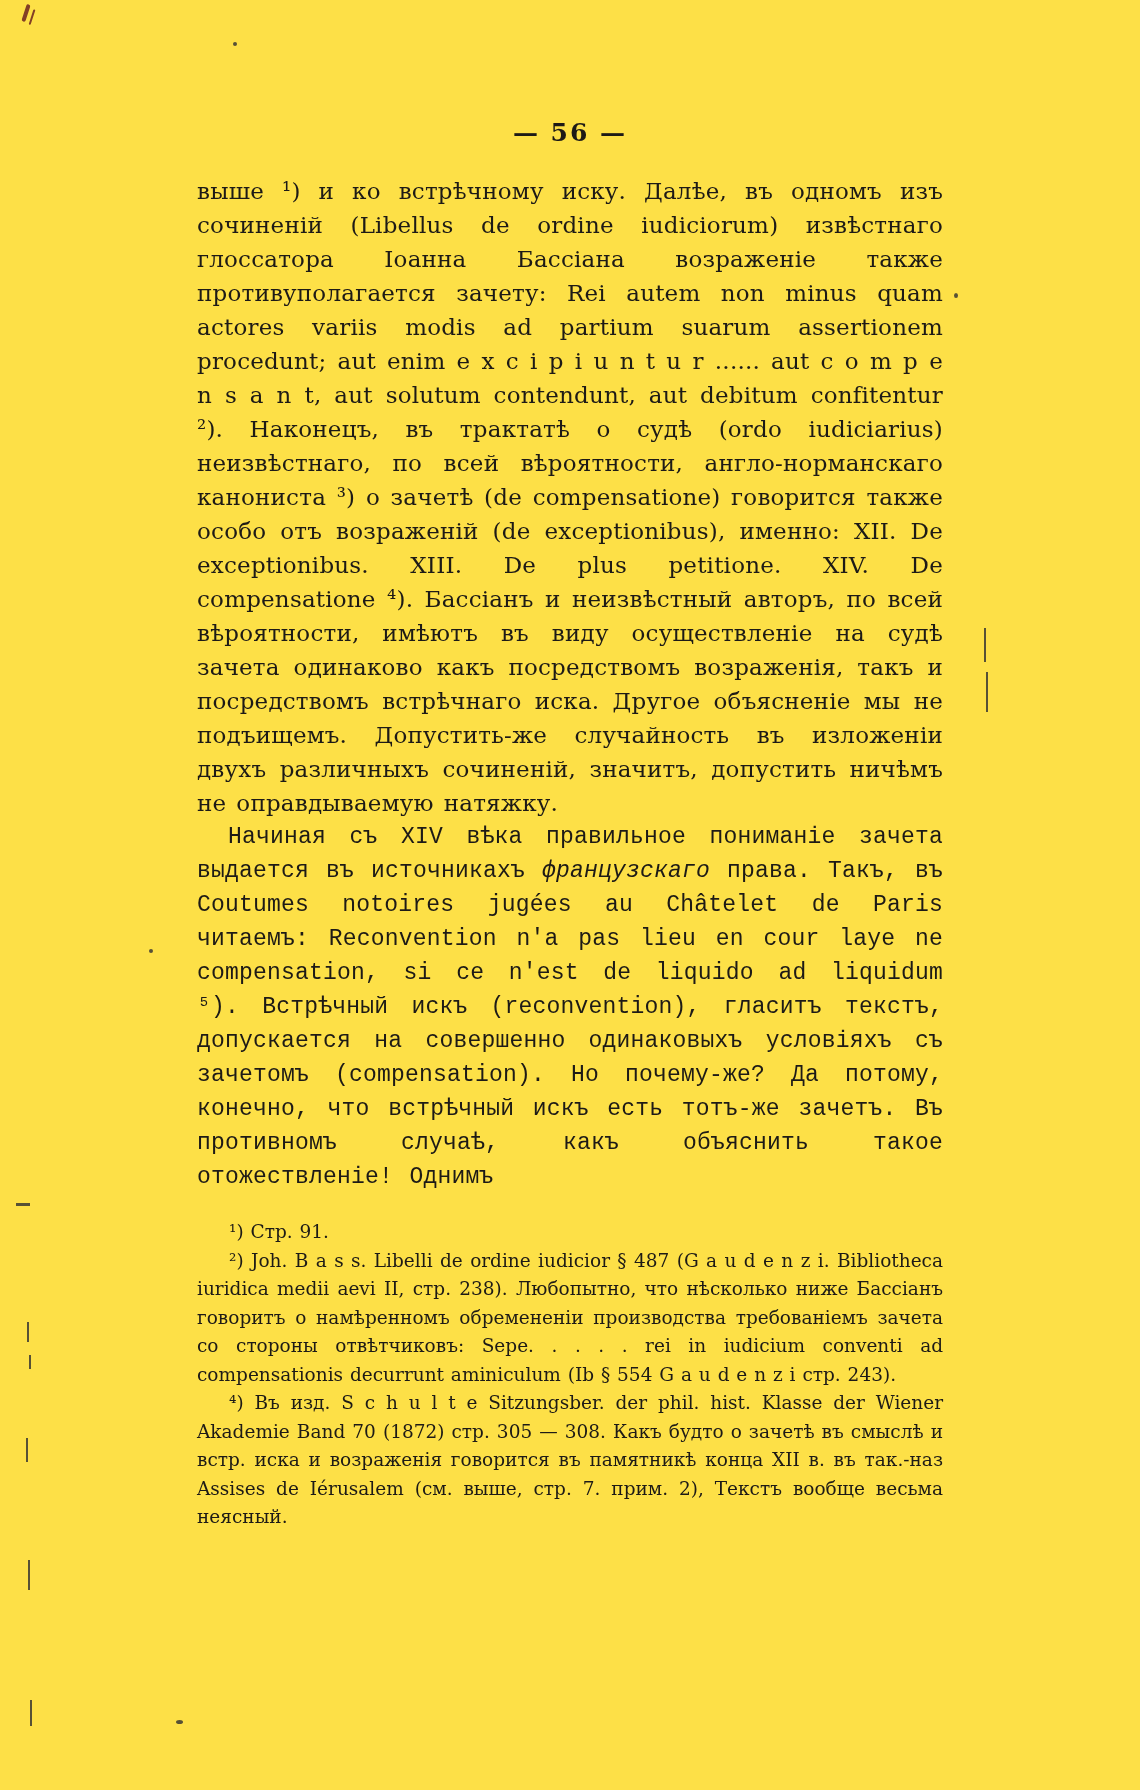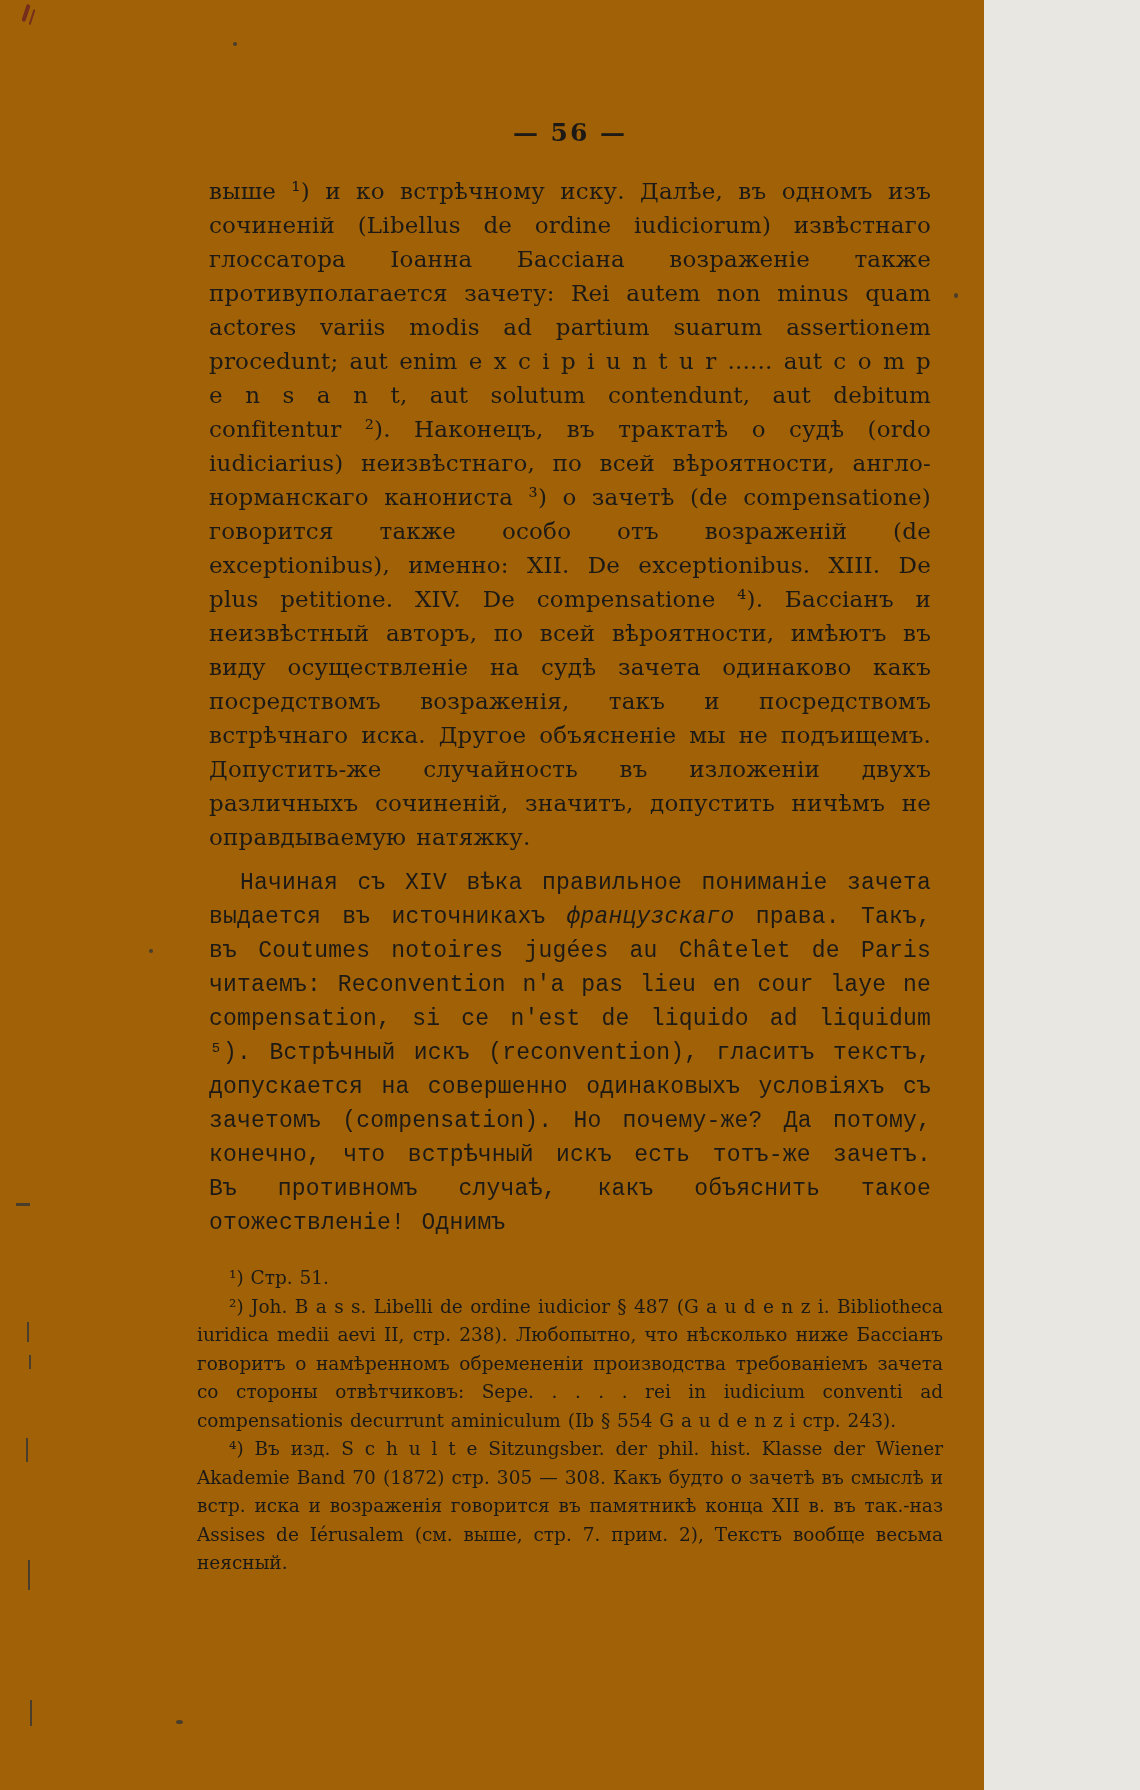--- a/index.html
+++ b/index.html
@@ -4,38 +4,38 @@
 <style>
   * { box-sizing: border-box; }
   html, body { margin: 0; padding: 0; }
   body {
     width: 1140px; height: 1790px;
     background: #e9e7e1;
     font-family: "DejaVu Serif", "Liberation Serif", serif;
   }
   .page {
     position: relative;
-    width: 984px; height: 1790px;
-    background: #a16207;
+    width: 1140px; height: 1790px;
+    background: #fde047;
     overflow: hidden;
     color: #1d1a16;
   }
   .column {
     position: absolute;
     left: 197px; top: 118px; width: 746px;
   }
   .page-number {
     text-align: center;
     font-size: 25px;
     font-weight: bold;
     letter-spacing: 2px;
     margin: 0 0 27px 0;
   }
   .body-text p.para {
-    margin: 12px;
+    margin: 0;
     font-size: 23px;
     line-height: 34px;
     text-align: justify;
     word-spacing: 2.5px;
     letter-spacing: 0.2px;
   }
   .para.indent { text-indent: 31px; font-family: Liberation Mono, monospace; }
   .em { font-style: italic; }
   .footnotes { margin-top: 24px; }
   .footnote {
@@ -84,19 +84,19 @@
 
   <div class="column">
     <div class="page-number">— 56 —</div>
 
     <div class="body-text">
         <p class="para"><span>выше ¹) и ко встрѣчному иску. Далѣе, въ одномъ изъ сочиненій (Libellus de ordine iudiciorum) извѣстнаго глоссатора Іоанна Бассіана возраженіе также противуполагается зачету: Rei autem non minus quam actores variis modis ad partium suarum assertionem procedunt; aut enim e x c i p i u n t u r ...... aut c o m p e n s a n t, aut solutum contendunt, aut debitum confitentur ²). Наконецъ, въ трактатѣ о судѣ (ordo iudiciarius) неизвѣстнаго, по всей вѣроятности, англо-норманскаго канониста ³) о зачетѣ (de compensatione) говорится также особо отъ возраженій (de exceptionibus), именно: XII. De exceptionibus. XIII. De plus petitione. XIV. De compensatione ⁴). Бассіанъ и неизвѣстный авторъ, по всей вѣроятности, имѣютъ въ виду осуществленіе на судѣ зачета одинаково какъ посредствомъ возраженія, такъ и посредствомъ встрѣчнаго иска. Другое объясненіе мы не подъищемъ. Допустить-же случайность въ изложеніи двухъ различныхъ сочиненій, значитъ, допустить ничѣмъ не оправдываемую натяжку.</span></p>
         <p class="para indent"><span>Начиная съ XIV вѣка правильное пониманіе зачета выдается въ источникахъ </span><span class="em">французскаго</span><span> права. Такъ, въ Coutumes notoires jugées au Châtelet de Paris читаемъ: Reconvention n'a pas lieu en cour laye ne compensation, si ce n'est de liquido ad liquidum ⁵). Встрѣчный искъ (reconvention), гласитъ текстъ, допускается на совершенно одинаковыхъ условіяхъ съ зачетомъ (compensation). Но почему-же? Да потому, конечно, что встрѣчный искъ есть тотъ-же зачетъ. Въ противномъ случаѣ, какъ объяснить такое отожествленіе! Однимъ</span></p>
       </div>
 
     <div class="footnotes">
-        <p class="footnote"><span class="fn-marker">¹) </span><span>Стр. 51.</span></p>
+        <p class="footnote"><span class="fn-marker">¹) </span><span>Стр. 91.</span></p>
         <p class="footnote"><span class="fn-marker">²) </span><span>Joh. B a s s. Libelli de ordine iudicior § 487 (G a u d e n z i. Bibliotheca iuridica medii aevi II, стр. 238). Любопытно, что нѣсколько ниже Бассіанъ говоритъ о намѣренномъ обремененіи производства требованіемъ зачета со стороны отвѣтчиковъ: Sepe. . . . . rei in iudicium conventi ad compensationis decurrunt aminiculum (Ib § 554 G a u d e n z i стр. 243).</span></p>
         <p class="footnote"><span class="fn-marker">⁴) </span><span>Въ изд. S c h u l t e Sitzungsber. der phil. hist. Klasse der Wiener Akademie Band 70 (1872) стр. 305 — 308. Какъ будто о зачетѣ въ смыслѣ и встр. иска и возраженія говорится въ памятникѣ конца XII в. въ так.-наз Assises de Iérusalem (см. выше, стр. 7. прим. 2), Текстъ вообще весьма неясный.</span></p>
       </div>
   </div>
 
 </div>
 
 </body></html>

